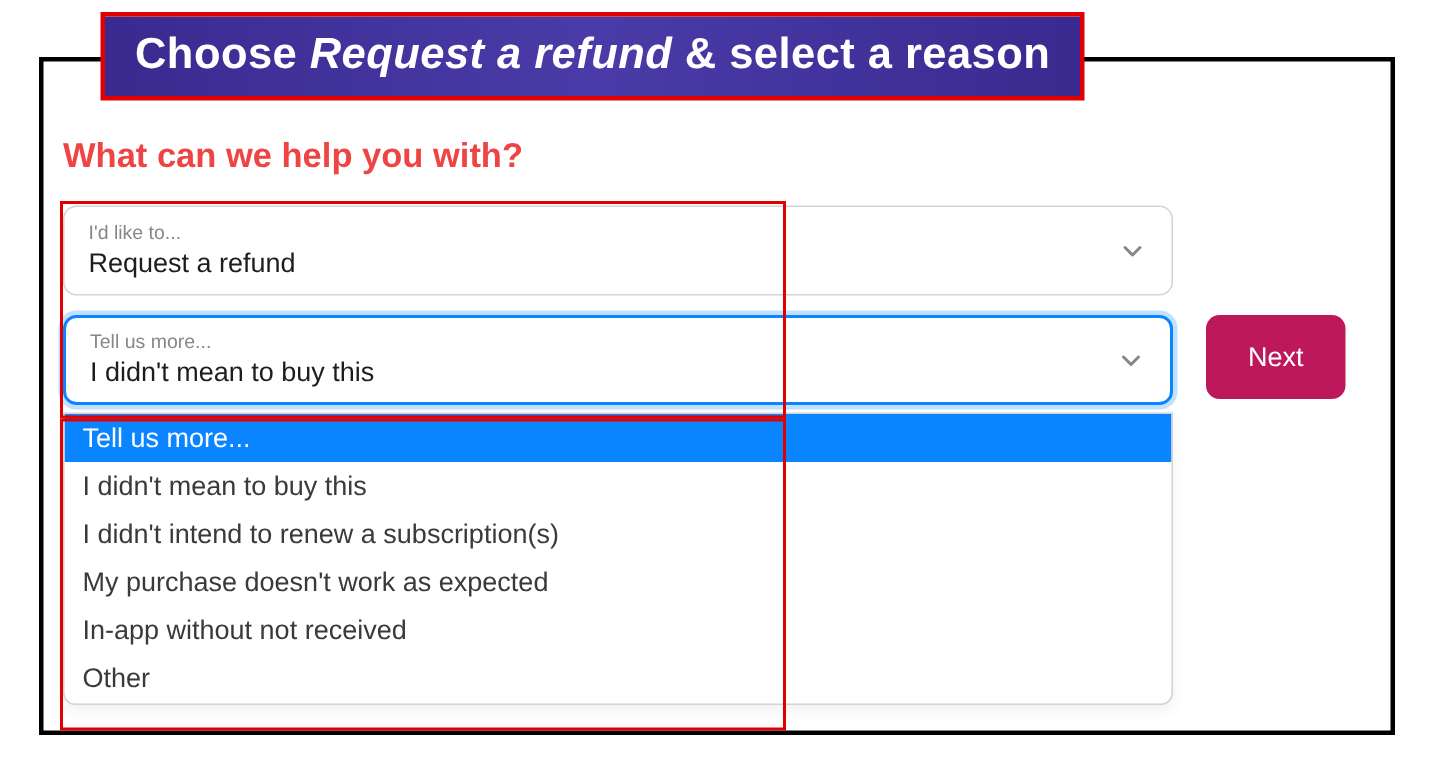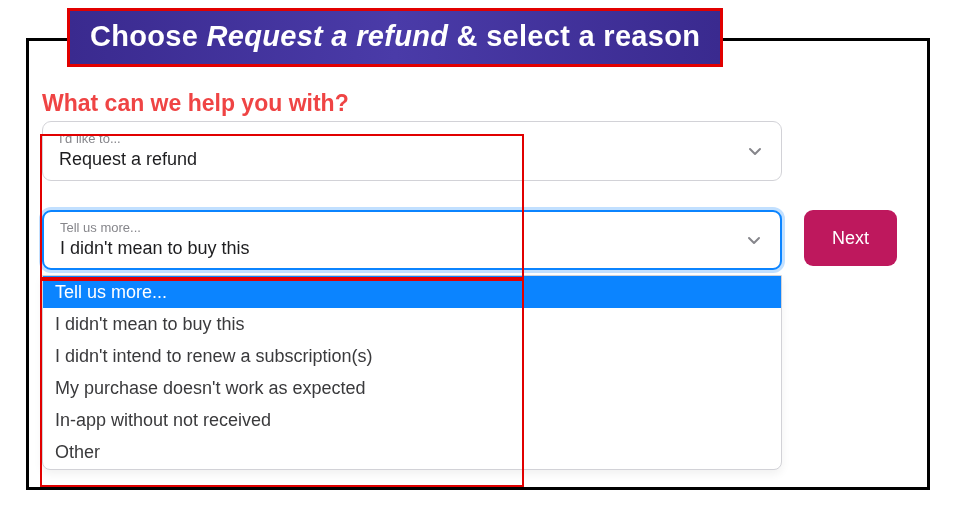--- a/index.html
+++ b/index.html
@@ -36,21 +36,21 @@
     height: 60px;
     border: 1px solid #d2d2d7;
     border-radius: 9px;
     background: #fff;
     display: flex;
     flex-direction: column;
     justify-content: center;
     padding: 9px 48px 9px 16px;
     cursor: pointer;
   }
-  #row1 { top: 121px; filter: blur(0.3px); }
+  #row1 { top: 137px; filter: blur(0.3px); }
   #row2 { top: 210px; border: 2px solid #0b84ff; box-shadow: 0 0 0 3px rgba(11,132,255,0.25); }
   .select-label { font-size: 13px; color: #86868b; line-height: 1.2; }
   .select-value { font-size: 18px; color: #1d1d1f; line-height: 1.3; margin-top: 2px; }
   .chevron {
     position: absolute; right: 18px; top: 50%; transform: translateY(-50%);
     width: 16px; height: 16px;
     pointer-events: none;
   }
   .chevron svg { width: 16px; height: 16px; }
   .chevron svg path { stroke: #86868b; stroke-width: 2; fill: none; stroke-linecap: round; stroke-linejoin: round; }

